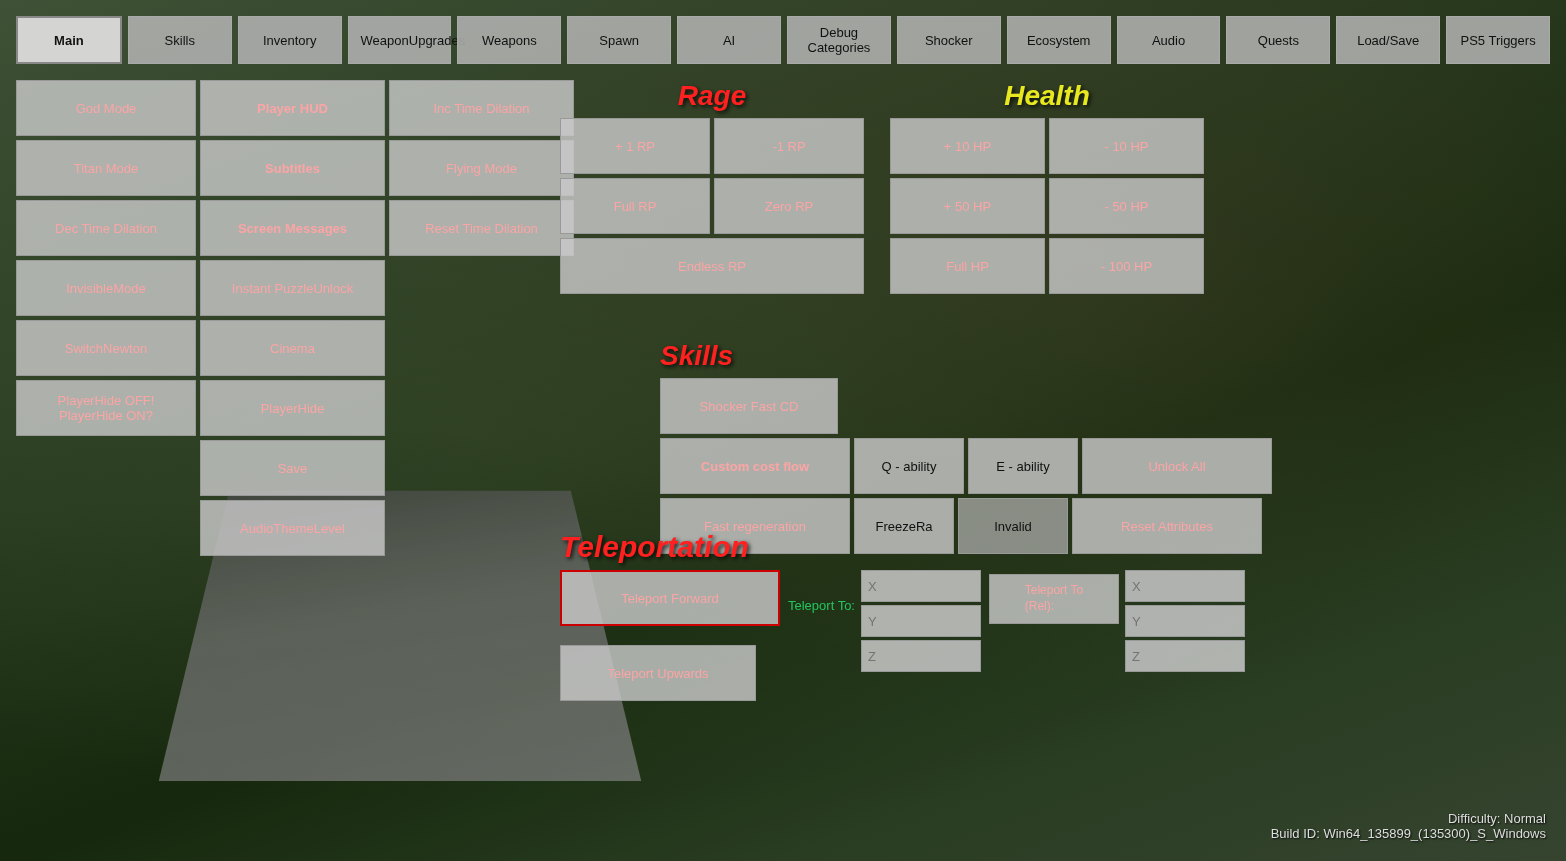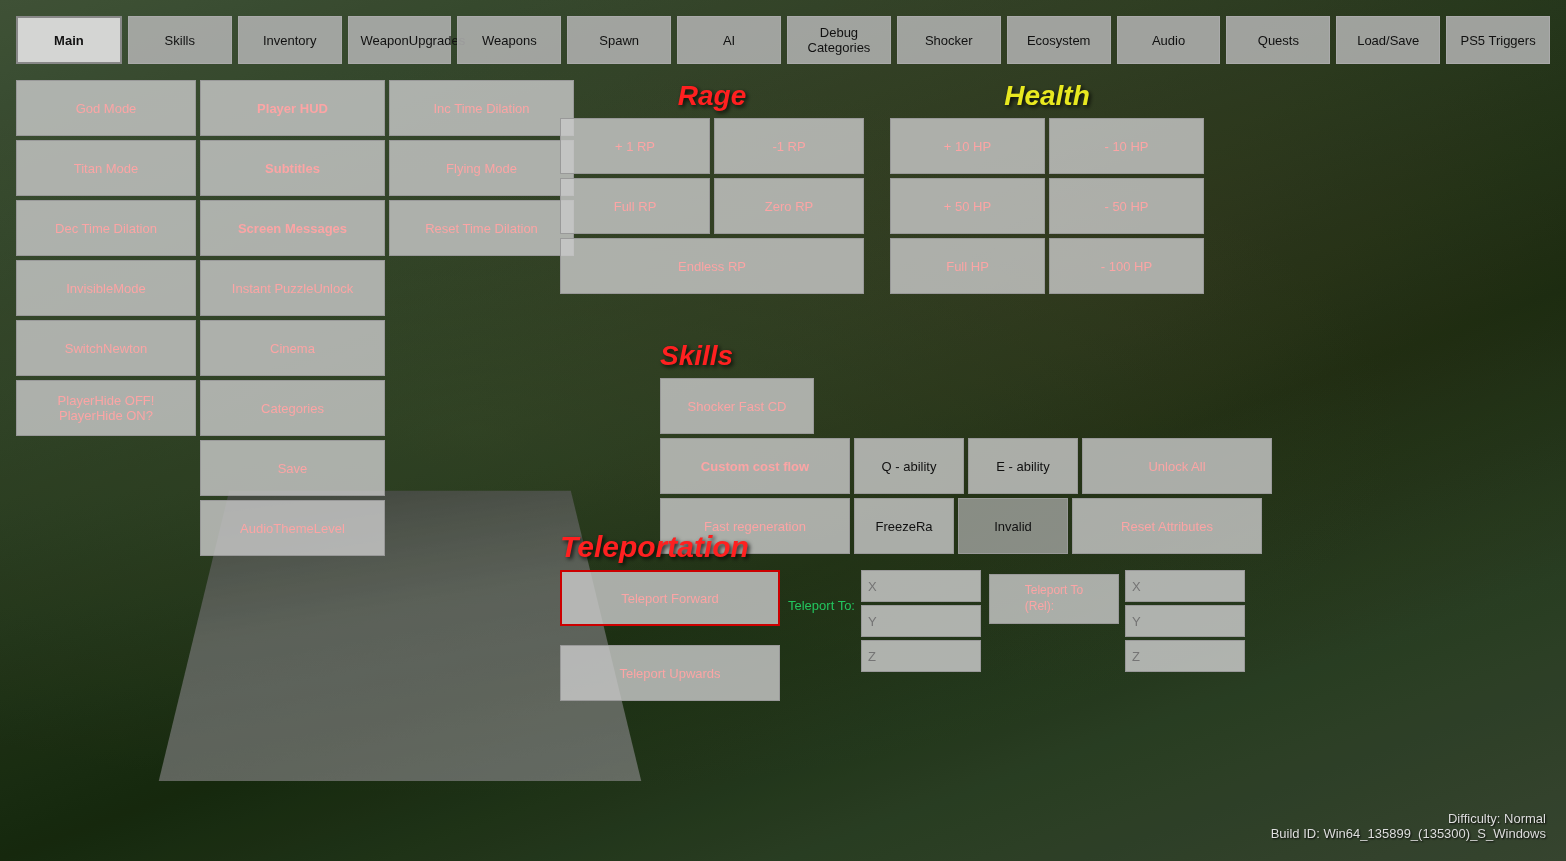--- a/index.html
+++ b/index.html
@@ -313,21 +313,21 @@
     <button class="dbg-btn">InvisibleMode</button>
     <button class="dbg-btn">Instant PuzzleUnlock</button>
     <div style="width:185px;height:56px;"></div>
 
     <button class="dbg-btn">SwitchNewton</button>
     <button class="dbg-btn">Cinema</button>
     <div style="width:185px;height:56px;"></div>
 
     <button class="dbg-btn" style="white-space:pre-line;">PlayerHide OFF!
 PlayerHide ON?</button>
-    <button class="dbg-btn">Categories</button>
+    <button class="dbg-btn">PlayerHide</button>
     <div style="width:185px;height:56px;"></div>
 
     <div style="width:180px;height:56px;"></div>
     <button class="dbg-btn">Save</button>
     <div style="width:185px;height:56px;"></div>
 
     <div style="width:180px;height:56px;"></div>
     <button class="dbg-btn">AudioThemeLevel</button>
     <div style="width:185px;height:56px;"></div>
   </div>
@@ -359,21 +359,21 @@
     <button class="dbg-btn" style="height:56px;">- 100 HP</button>
   </div>
 </div>
 
 <div class="skills-section">
   <div style="margin-bottom:6px;">
     <span class="section-header skills">Skills</span>
   </div>
 
   <div class="skills-row">
-    <button class="dbg-btn" style="width:154px;height:56px;text-align:right;">Shocker Fast CD</button>
+    <button class="dbg-btn" style="width:178px;height:56px;text-align:right;">Shocker Fast CD</button>
   </div>
 
   <div class="skills-row" style="margin-top:4px;">
     <button class="dbg-btn bold" style="width:190px;height:56px;">Custom cost flow</button>
     <button class="ability-btn" style="width:110px;">Q - ability</button>
     <button class="ability-btn" style="width:110px;">E - ability</button>
     <button class="dbg-btn" style="width:190px;height:56px;">Unlock All</button>
   </div>
 
   <div class="skills-row" style="margin-top:4px;">
@@ -385,21 +385,21 @@
 </div>
 
 <div class="teleport-section">
   <div class="teleport-header">
     <span class="section-header teleport" style="font-size:30px;">Teleportation</span>
   </div>
   <div class="teleport-grid">
 
     <div class="teleport-left">
       <button class="dbg-btn selected" style="width:220px;height:56px;border:2px solid #cc0000;">Teleport Forward</button>
-      <button class="dbg-btn" style="width:220px;height:56px;">Teleport Upwards</button>
+      <button class="dbg-btn" style="width:196px;height:56px;">Teleport Upwards</button>
     </div>
 
     <div class="teleport-to-block">
       <span class="teleport-to-label">Teleport To:</span>
       <div class="teleport-inputs">
         <input class="teleport-input" type="text" placeholder="X" style="">
         <input class="teleport-input" type="text" placeholder="Y" style="">
         <input class="teleport-input" type="text" placeholder="Z" style="">
       </div>
     </div>

